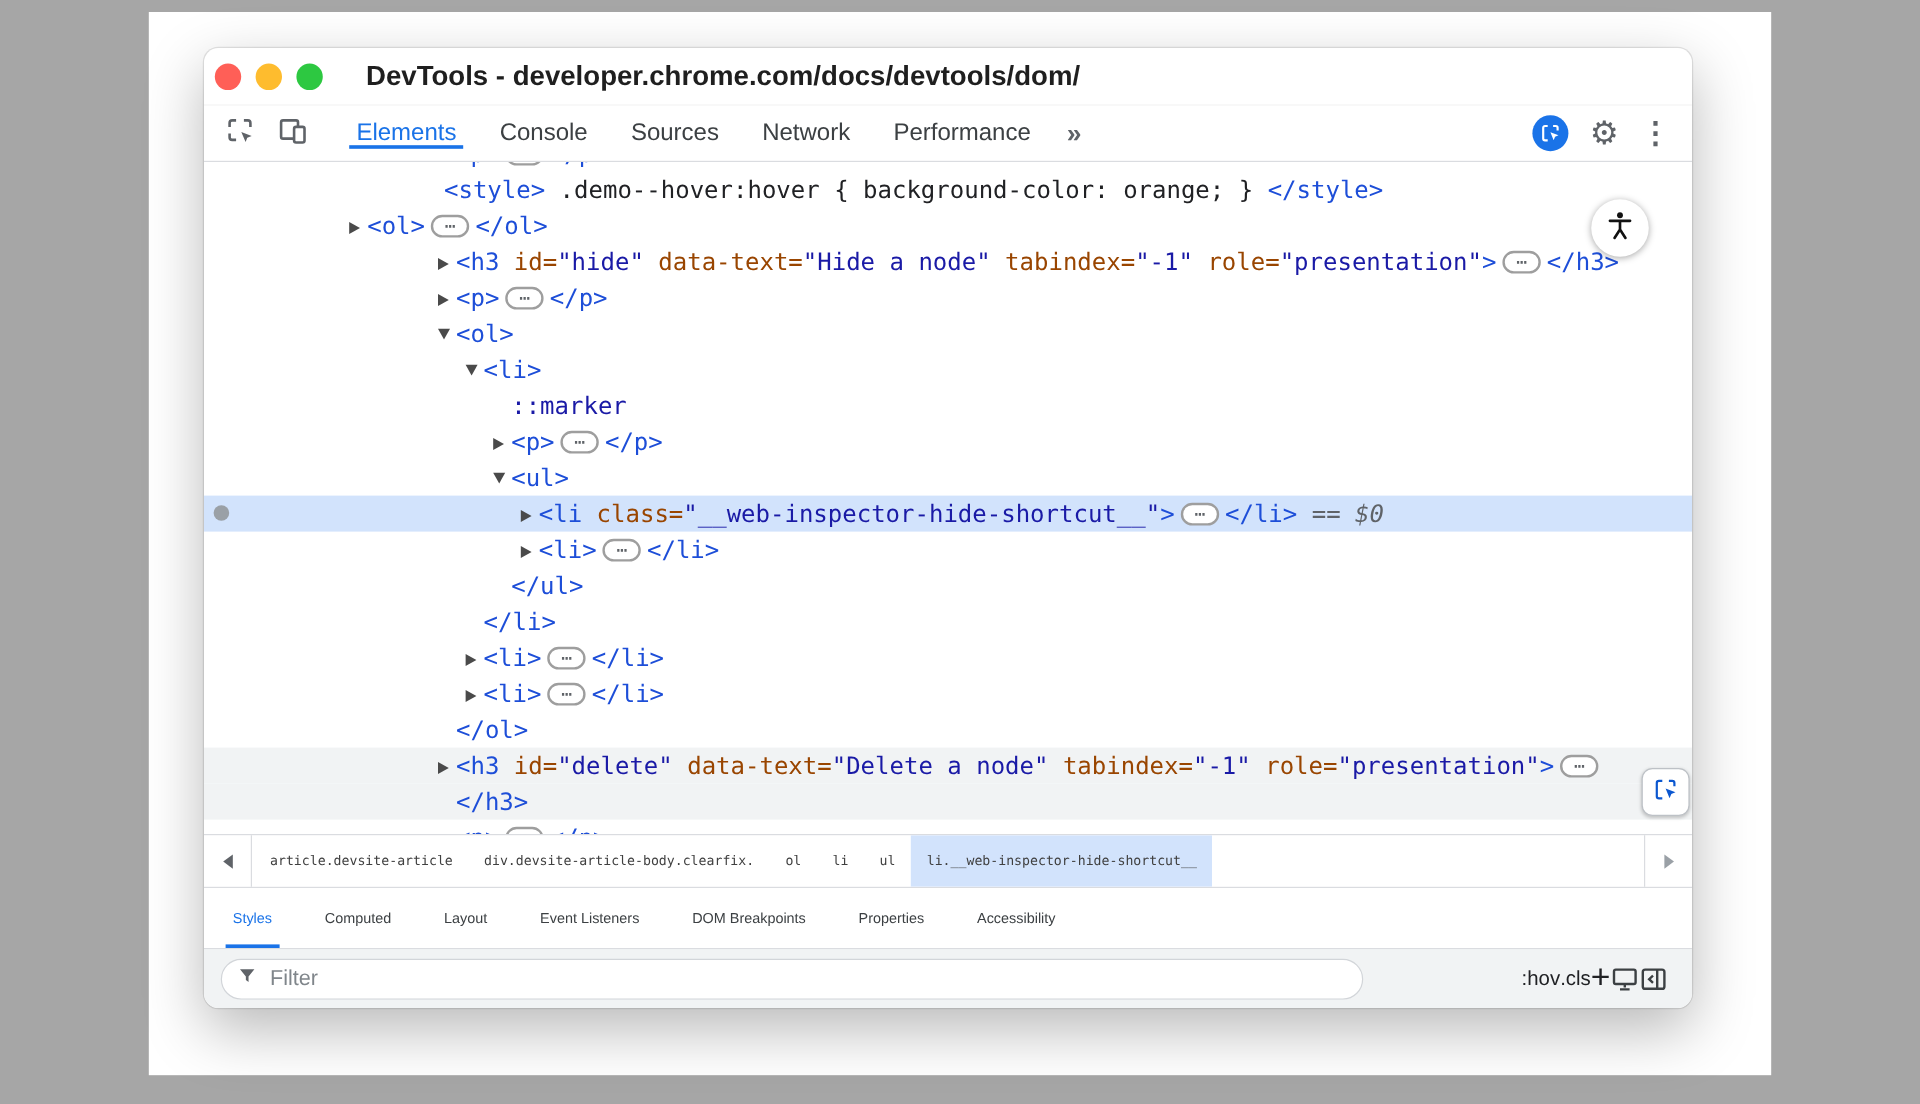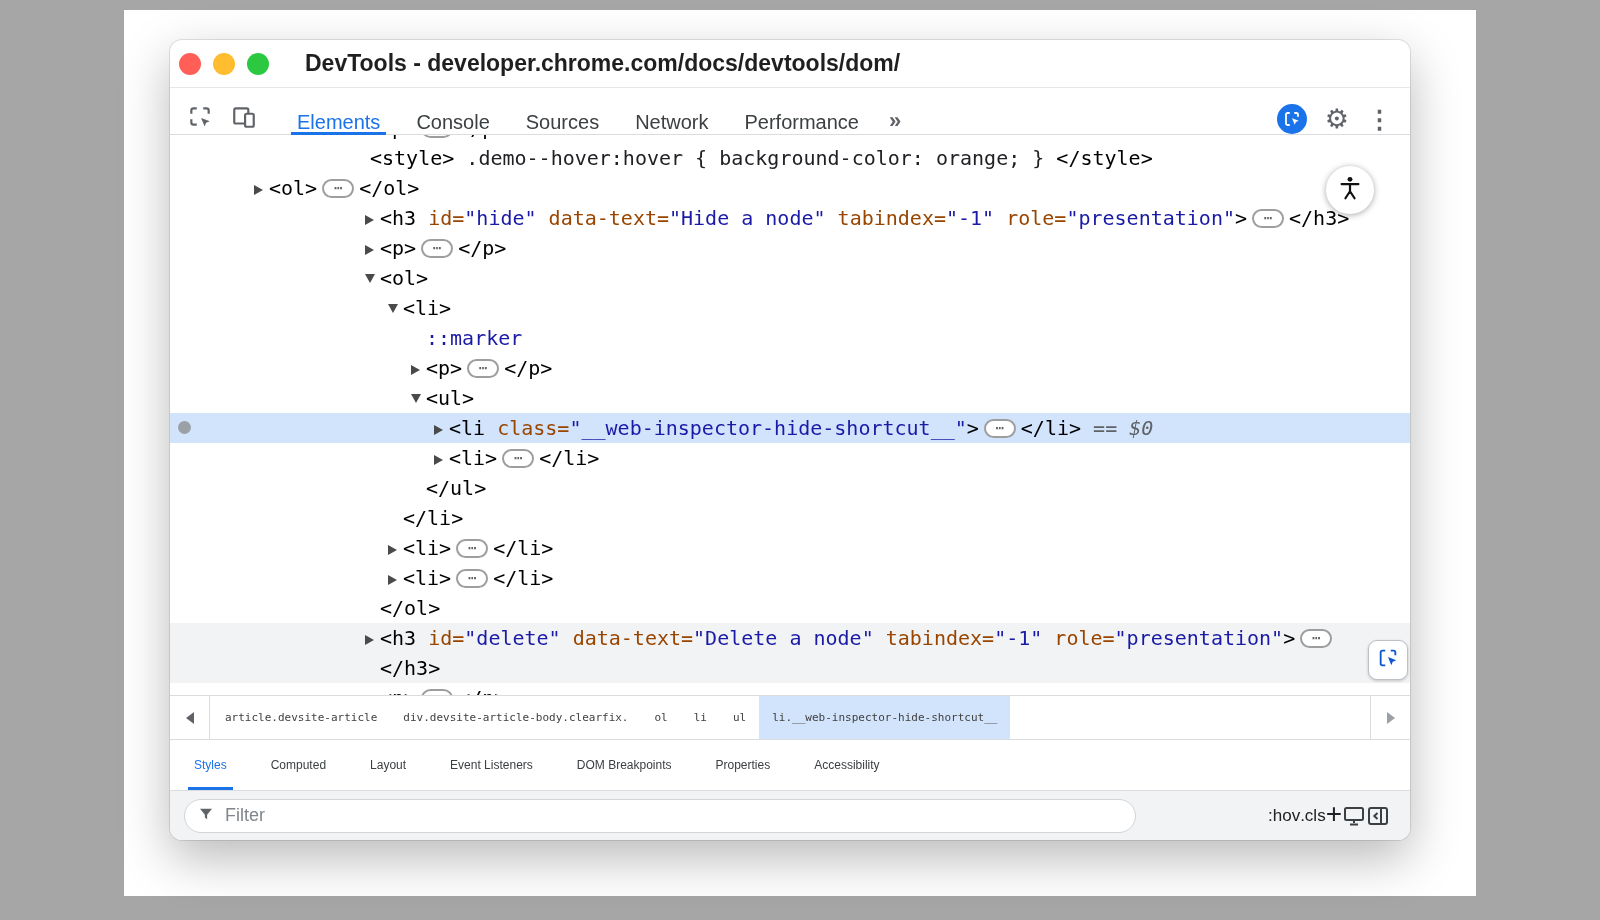--- a/index.html
+++ b/index.html
@@ -7,21 +7,21 @@
   body{width:1600px;height:920px;position:relative;background:#a6a6a6;font-family:"Liberation Sans",sans-serif;}
   .canvas{position:absolute;left:124px;top:10px;right:124px;bottom:24px;background:#fff;}
   .window{position:absolute;left:46px;top:30px;width:1240px;height:800px;border-radius:12px;background:#fff;
           box-shadow:0 0 0 1px rgba(0,0,0,.10),0 18px 50px rgba(0,0,0,.28);}
   
   .titlebar{height:48px;display:flex;align-items:center;padding-left:9px;border-bottom:1px solid #e7e7e7;border-radius:12px 12px 0 0;}
   .light{width:22px;height:22px;border-radius:50%;margin-right:12px;}
   .red{background:#ff5f57}.yellow{background:#febc2e}.green{background:#2dc841}
   .title{margin-left:24px;font-size:23px;font-weight:bold;color:#1f1f1f;}
   
-  .toolbar{height:47px;display:flex;align-items:flex-end;border-bottom:1px solid #dadce0;padding-left:8px;}
+  .toolbar{height:47px;display:flex;align-items:center;border-bottom:1px solid #dadce0;padding-left:8px;}
   .tb-icon{width:44px;display:flex;align-items:center;justify-content:center;cursor:pointer;}
   .tb-sep{width:1px;background:#dadce0;margin:10px 6px;}
   .tabs{display:flex;align-items:stretch;}
   .tab{display:flex;align-items:center;padding:0 18px;font-size:20px;color:#3c4043;position:relative;cursor:pointer;}
   .tab.active{color:#1a73e8;}
   .tab.active::after{content:"";position:absolute;left:12px;right:12px;bottom:-1px;height:3px;background:#1a73e8;}
   .chevron{display:flex;align-items:center;font-size:22px;color:#5f6368;padding:0 12px;font-weight:bold;}
   .tb-right{margin-left:auto;display:flex;align-items:center;gap:18px;padding-right:18px;}
   .badge{width:30px;height:30px;border-radius:50%;background:#1a73e8;display:flex;align-items:center;justify-content:center;cursor:pointer;}
   .gear{font-size:27px;color:#5f6368;line-height:1;cursor:pointer;}
@@ -30,21 +30,21 @@
   .tree{height:560px;overflow:hidden;background:#fff;font-family:"DejaVu Sans Mono","Liberation Mono",monospace;font-size:20px;color:#202124;}
   .tree-row{height:30px;line-height:30px;white-space:pre;position:relative;}
   .tree-row.selected{background:#d2e3fc;}
   .tree-row.hover{background:#f1f3f4;}
   .tree-row.clip-top{margin-top:-22px;}
   .arrow{display:inline-block;width:15px;}
   .arrow.right::before{content:"";display:inline-block;width:0;height:0;border-left:9px solid #4a4a4a;border-top:5px solid transparent;border-bottom:5px solid transparent;}
   .arrow.down::before{content:"";display:inline-block;width:0;height:0;border-top:9px solid #4a4a4a;border-left:5px solid transparent;border-right:5px solid transparent;margin-bottom:2px;}
   .gutter-dot{position:absolute;left:8px;top:8px;width:13px;height:13px;border-radius:50%;background:#9aa0a6;}
   .ell{display:inline-block;width:32px;height:19px;line-height:14px;text-align:center;border:2px solid #9e9e9e;border-radius:10px;background:#fff;color:#5f6368;font-size:15px;vertical-align:middle;margin:0 5px;position:relative;top:-1px;cursor:pointer;}
-  .tk-tag{color:#000000}.tk-attr{color:#994500}.tk-val{color:#1a1aa6}
+  .tk-tag{color:#1d4ed8}.tk-attr{color:#994500}.tk-val{color:#1a1aa6}
   .tk-text{color:#202124}.tk-pseudo{color:#1a1aa6}
   .tk-eq,.tk-dollar{color:#5f6368;font-style:italic}
   
   .a11y-btn{position:absolute;left:1156px;top:126px;width:48px;height:48px;border-radius:50%;background:#fff;
             box-shadow:0 1px 6px rgba(0,0,0,.35);display:flex;align-items:center;justify-content:center;z-index:5;cursor:pointer;}
   .overlay-btn{position:absolute;left:1198px;top:600px;width:40px;height:40px;border-radius:9px;background:#fff;border:1px solid #bdc1c6;
                box-shadow:0 1px 3px rgba(0,0,0,.2);display:flex;align-items:center;justify-content:center;z-index:5;cursor:pointer;}
   
   .crumbs{height:44px;border-top:1px solid #dadce0;display:flex;align-items:stretch;font-family:"DejaVu Sans Mono","Liberation Mono",monospace;font-size:11px;color:#404040;}
   .crumb-nav{width:40px;display:flex;align-items:center;justify-content:center;cursor:pointer;}
@@ -117,21 +117,21 @@
           </svg>
         </div>
         <div class="gear">⚙</div>
         <div class="kebab">⋮</div>
       </div>
     </div>
 
     <div class="tree">
         <div class="tree-row clip-top" style="padding-left: 195px;"><span class="arrow right"></span><span class="tk-tag">&lt;p&gt;</span><span class="ell">⋯</span><span class="tk-tag">&lt;/p&gt;</span></div>
         <div class="tree-row" style="padding-left: 200px;"><span class="tk-tag">&lt;style&gt;</span><span class="tk-text"> .demo--hover:hover { background-color: orange; } </span><span class="tk-tag">&lt;/style&gt;</span></div>
-        <div class="tree-row" style="padding-left: 84px;"><span class="arrow right"></span><span class="tk-tag">&lt;ol&gt;</span><span class="ell">⋯</span><span class="tk-tag">&lt;/ol&gt;</span></div>
+        <div class="tree-row" style="padding-left: 109px; margin-left: 12px;"><span class="arrow right"></span><span class="tk-tag">&lt;ol&gt;</span><span class="ell">⋯</span><span class="tk-tag">&lt;/ol&gt;</span></div>
         <div class="tree-row" style="padding-left: 195px;"><span class="arrow right"></span><span class="tk-tag">&lt;h3</span><span class="tk-attr"> id=</span><span class="tk-val">"hide"</span><span class="tk-attr"> data-text=</span><span class="tk-val">"Hide a node"</span><span class="tk-attr"> tabindex=</span><span class="tk-val">"-1"</span><span class="tk-attr"> role=</span><span class="tk-val">"presentation"</span><span class="tk-tag">&gt;</span><span class="ell">⋯</span><span class="tk-tag">&lt;/h3&gt;</span></div>
         <div class="tree-row" style="padding-left: 195px;"><span class="arrow right"></span><span class="tk-tag">&lt;p&gt;</span><span class="ell">⋯</span><span class="tk-tag">&lt;/p&gt;</span></div>
         <div class="tree-row" style="padding-left: 195px;"><span class="arrow down"></span><span class="tk-tag">&lt;ol&gt;</span></div>
         <div class="tree-row" style="padding-left: 218px;"><span class="arrow down"></span><span class="tk-tag">&lt;li&gt;</span></div>
         <div class="tree-row" style="padding-left: 241px;"><span class="arrow"></span><span class="tk-pseudo">::marker</span></div>
         <div class="tree-row" style="padding-left: 241px;"><span class="arrow right"></span><span class="tk-tag">&lt;p&gt;</span><span class="ell">⋯</span><span class="tk-tag">&lt;/p&gt;</span></div>
         <div class="tree-row" style="padding-left: 241px;"><span class="arrow down"></span><span class="tk-tag">&lt;ul&gt;</span></div>
         <div class="tree-row selected" style="padding-left: 264px;"><span class="gutter-dot"></span><span class="arrow right"></span><span class="tk-tag">&lt;li</span><span class="tk-attr"> class=</span><span class="tk-val">"__web-inspector-hide-shortcut__"</span><span class="tk-tag">&gt;</span><span class="ell">⋯</span><span class="tk-tag">&lt;/li&gt;</span><span class="tk-eq"> == </span><span class="tk-dollar">$0</span></div>
         <div class="tree-row" style="padding-left: 264px;"><span class="arrow right"></span><span class="tk-tag">&lt;li&gt;</span><span class="ell">⋯</span><span class="tk-tag">&lt;/li&gt;</span></div>
         <div class="tree-row" style="padding-left: 241px;"><span class="arrow"></span><span class="tk-tag">&lt;/ul&gt;</span></div>

